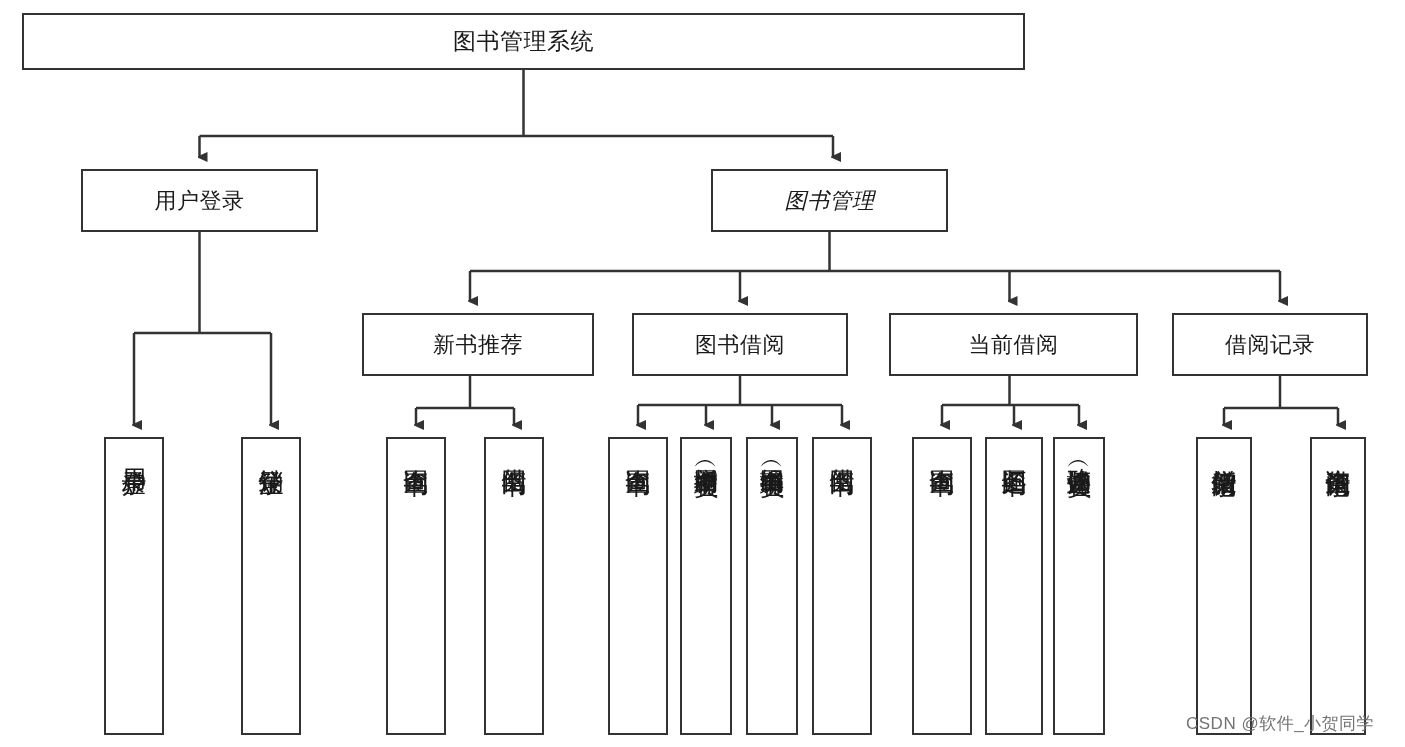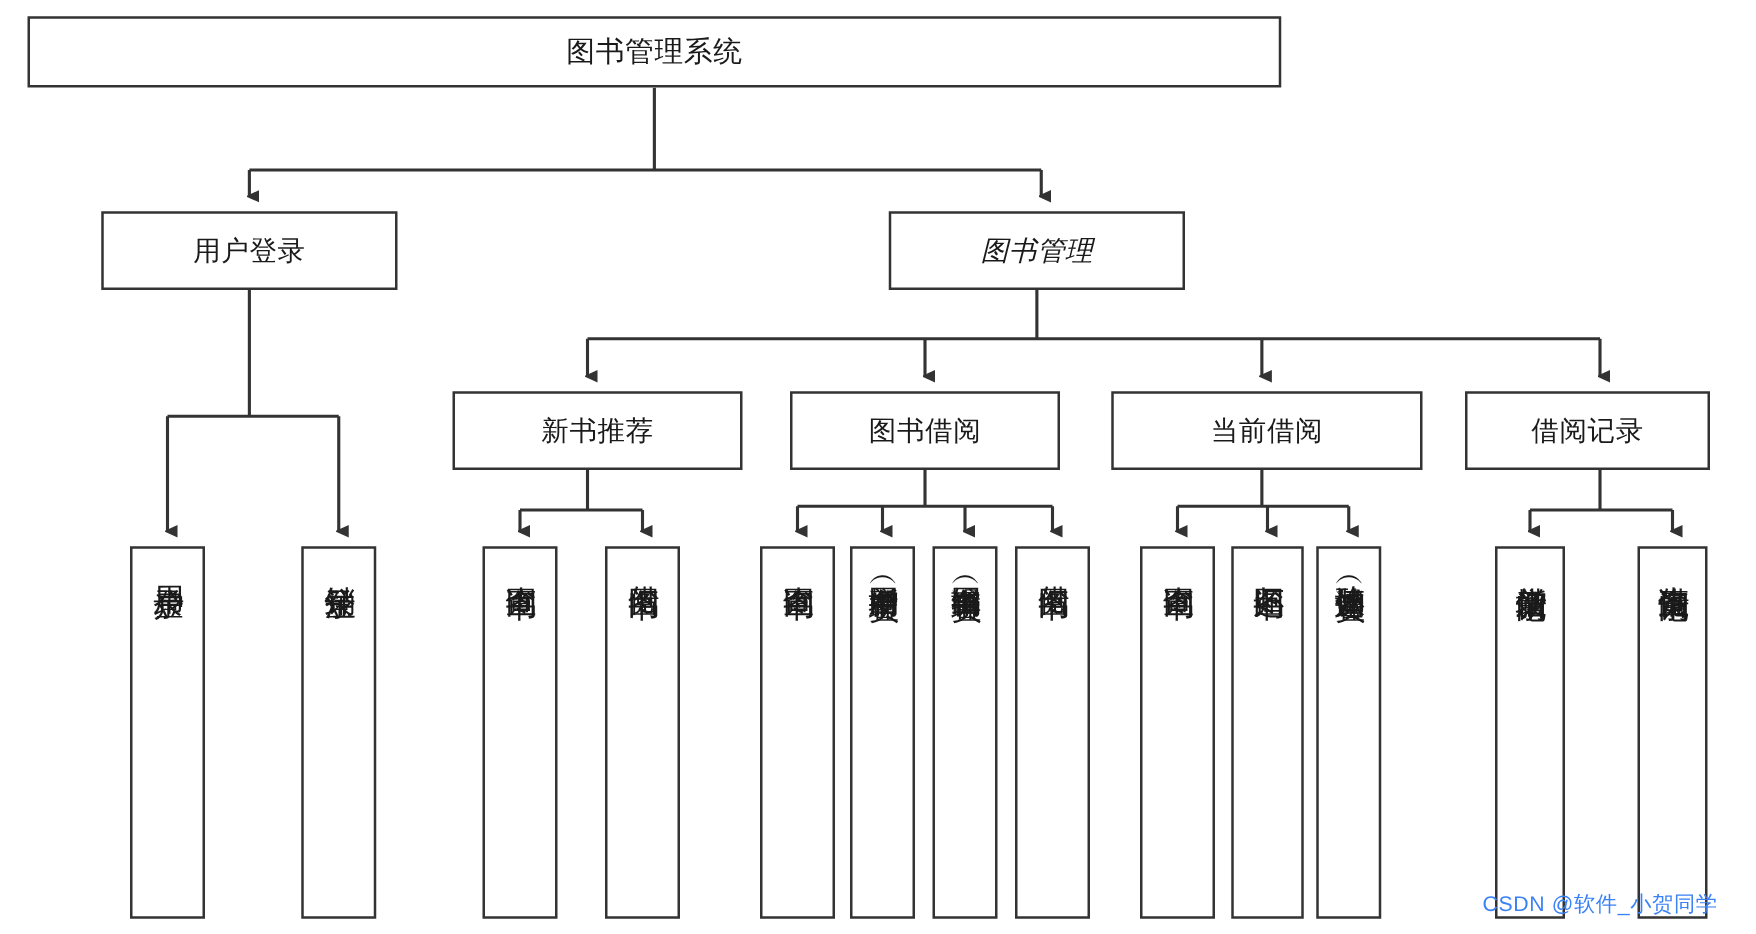--- a/index.html
+++ b/index.html
@@ -52,21 +52,21 @@
     letter-spacing:1px;
     height:auto;
     max-height:278px;
   }
   .node.v.narrow .label{font-size:24px;}
 
   #watermark{
     position:absolute;
     left:1186px;top:712px;
     font-size:17px;
-    color:#3b82f6;
+    color:#737373;
     white-space:nowrap;
     letter-spacing:0.5px;
     font-family:"Liberation Sans","DejaVu Sans",sans-serif;
   }
 </style>
 </head>
 <body>
 
 <div id="canvas">
 

